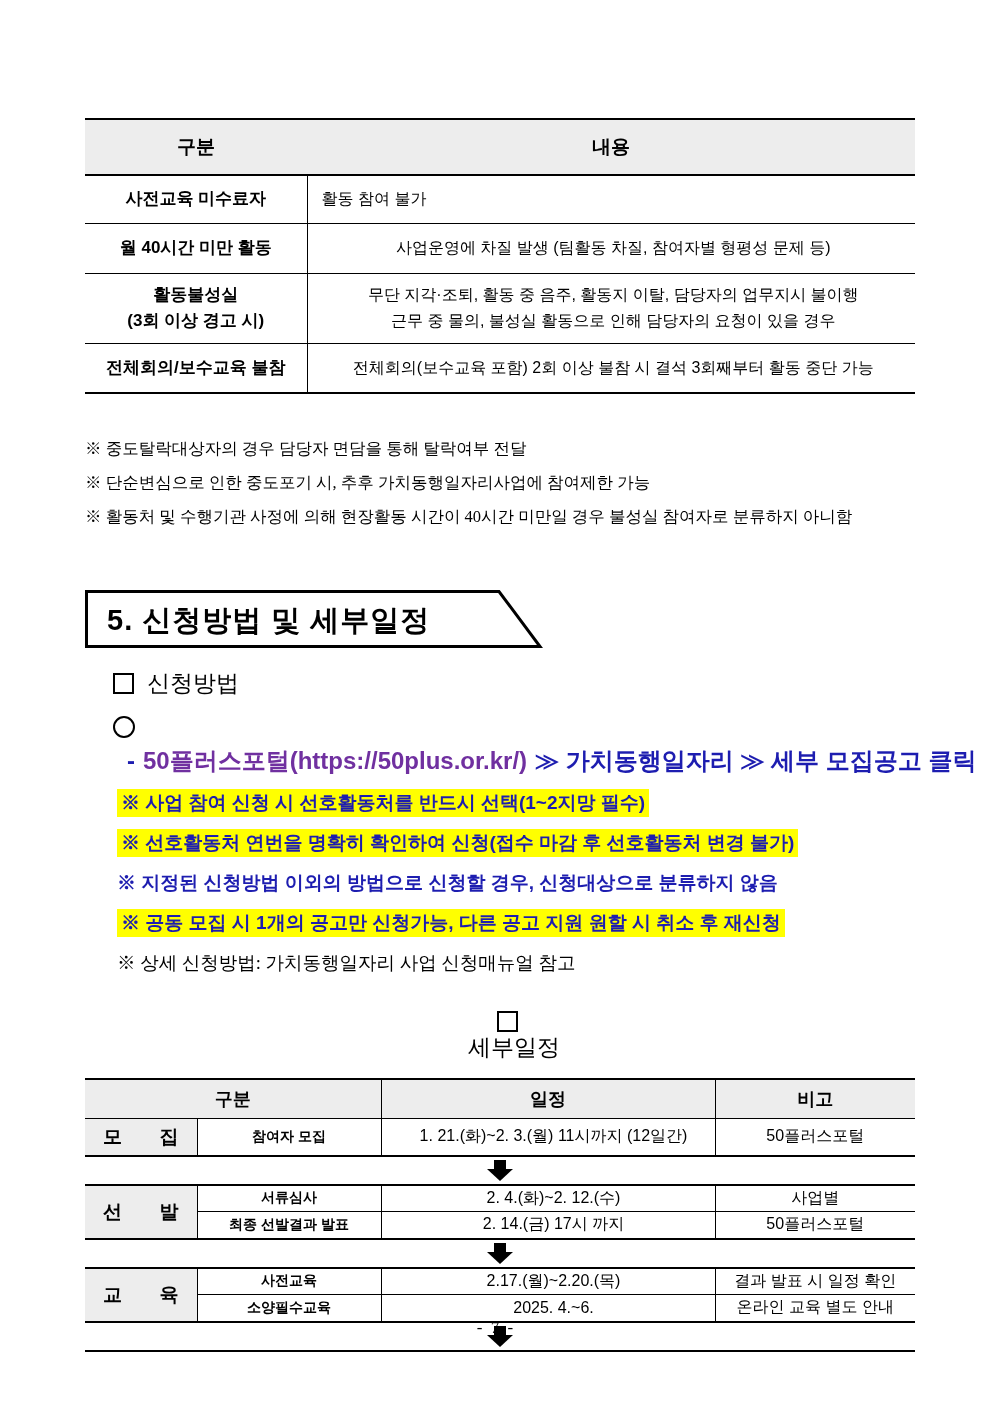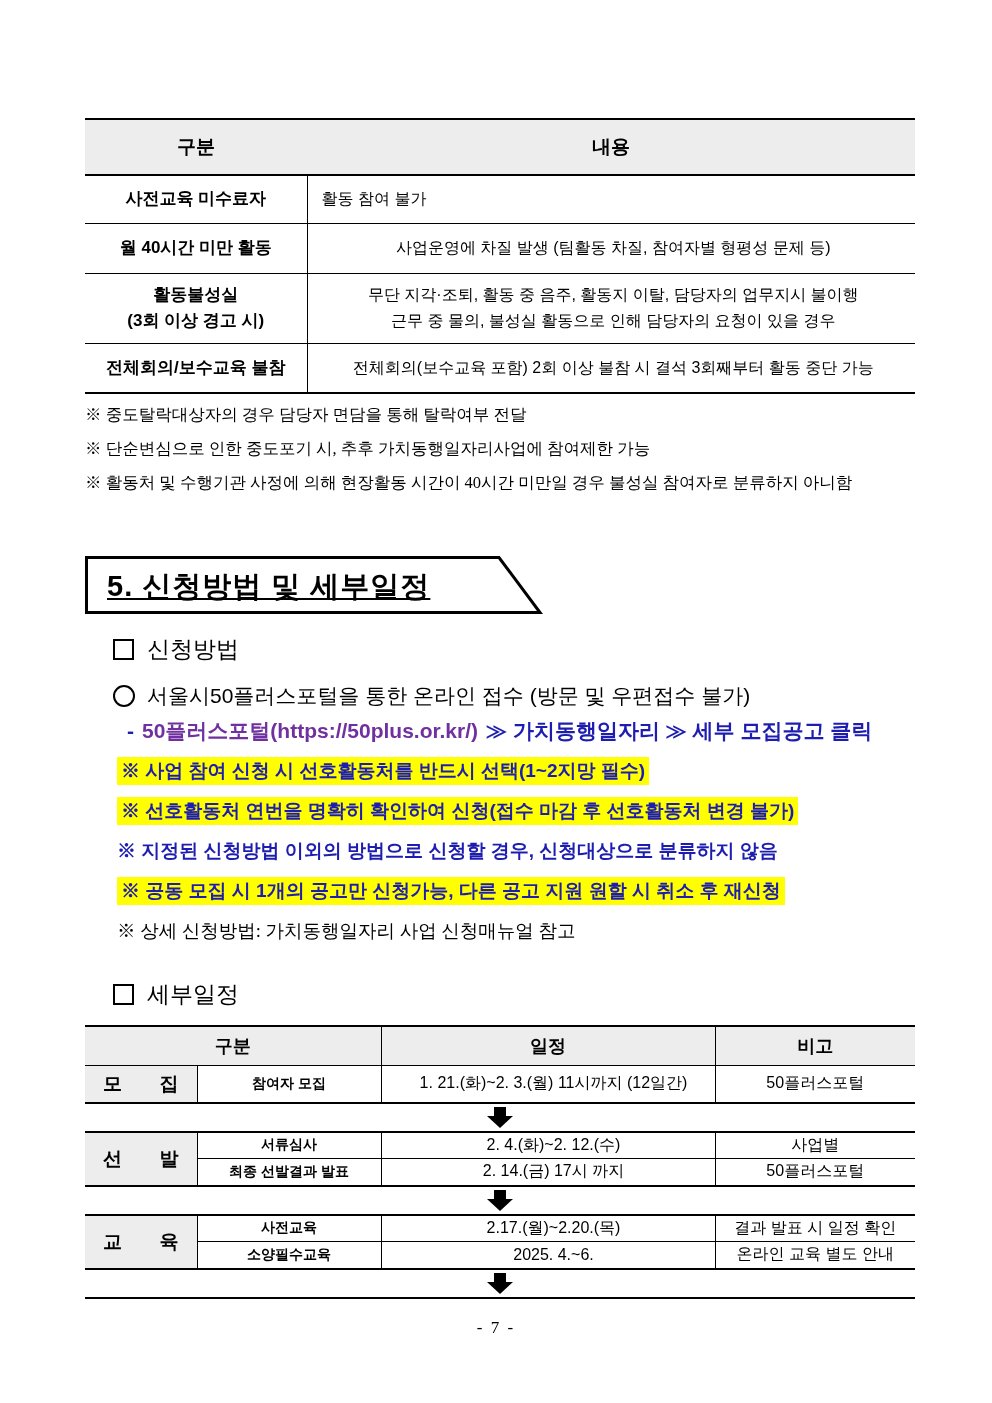--- a/index.html
+++ b/index.html
@@ -10,37 +10,37 @@
   table{border-collapse:collapse;table-layout:fixed;width:830px;}
   .ptable{border-top:2px solid #000;border-bottom:2px solid #000;}
   .ptable th,.ptable td{padding:0 10px;vertical-align:middle;}
   .ptable thead th{background:#EDEDED;height:54px;font-size:19px;font-weight:bold;text-align:center;border-bottom:2px solid #000;}
   .ptable tbody tr + tr td{border-top:1.5px solid #000;text-align:center;}
   .ptable .cat{width:222px;text-align:center;font-weight:bold;font-size:17px;border-right:1.5px solid #000;white-space:pre-line;line-height:1.55;}
   .ptable .det{font-size:16px;white-space:pre-line;line-height:1.6;padding-left:14px;}
   .r1{height:48px;} .r2{height:50px;} .r3{height:70px;} .r4{height:50px;}
 
   
-  .footnotes{margin-top:4px;font-family:"Liberation Serif",serif;font-size:16.5px;}
+  .footnotes{margin-top:38px;font-family:"Liberation Serif",serif;font-size:16.5px;}
   .footnotes div{line-height:34px;white-space:nowrap;}
 
   
   .banner{position:relative;width:458px;height:58px;margin-top:56px;}
   .banner svg{position:absolute;left:0;top:0;}
-  .banner .banner-text{position:absolute;left:22px;top:11px;font-size:29px;font-weight:bold;letter-spacing:1px;text-decoration:underline;}
+  .banner .banner-text{position:absolute;left:22px;top:11px;font-size:29px;font-weight:bold;letter-spacing:1px;}
 
   
   .h2{margin-top:20px;font-size:23px;font-weight:normal;display:flex;align-items:center;padding-left:28px;}
   .h2 .box-icon{display:inline-block;width:17px;height:17px;border:2px solid #000;margin-right:13px;flex:0 0 auto;}
-  .h2.second{margin-top:34px;}
+  .h2.second{margin-top:34px;flex-direction:column;}
 
   
   .bullet-line{margin-top:17px;margin-left:28px;font-size:21px;display:flex;align-items:center;white-space:nowrap;}
   .bullet-line .circle-icon{display:inline-block;width:18px;height:18px;border:2px solid #000;border-radius:50%;margin-right:12px;flex:0 0 auto;}
-  .link-line{margin-top:7px;margin-left:42px;font-size:21px;font-weight:bold;white-space:nowrap;}
+  .link-line{margin-top:7px;margin-left:42px;font-size:24px;font-weight:bold;white-space:nowrap;}
   .link-line .dash{color:#1D1DB0;margin-right:8px;}
   .link-line .url{color:#7030A0;}
   .link-line .rest{color:#1D1DB0;margin-left:8px;}
   .anote{margin-top:12px;margin-left:32px;font-size:19px;font-weight:bold;line-height:28px;display:inline-block;white-space:nowrap;}
   .anote.navy{color:#1D1DB0;}
   .anote.hl{background:#FFFF00;padding:0 4px;}
   .anote.black{color:#000;font-family:"Liberation Serif",serif;font-weight:normal;font-size:18.5px;}
   .note-row{line-height:0;}
 
   
@@ -118,21 +118,20 @@
     <div class="banner-text">5. 신청방법 및 세부일정</div>
   </div>
 
   <div class="h2">
     <span class="box-icon"></span>
     <span>신청방법</span>
   </div>
 
   <div class="bullet-line">
     <span class="circle-icon"></span>
-    <span>서울시50플러스포털을 통한 온라인 접수 (방문 및 우편접수 불가)</span>
   </div>
 
   <div class="link-line">
     <span class="dash">-</span><span class="url">50플러스포털(https://50plus.or.kr/)</span><span class="rest">≫ 가치동행일자리 ≫ 세부 모집공고 클릭</span>
   </div>
 
   <div class="note-row"><span class="anote navy hl">※ 사업 참여 신청 시 선호활동처를 반드시 선택(1~2지망 필수)</span></div>
   <div class="note-row"><span class="anote navy hl">※ 선호활동처 연번을 명확히 확인하여 신청(접수 마감 후 선호활동처 변경 불가)</span></div>
   <div class="note-row"><span class="anote navy">※ 지정된 신청방법 이외의 방법으로 신청할 경우, 신청대상으로 분류하지 않음</span></div>
   <div class="note-row"><span class="anote navy hl">※ 공동 모집 시 1개의 공고만 신청가능, 다른 공고 지원 원할 시 취소 후 재신청</span></div>

